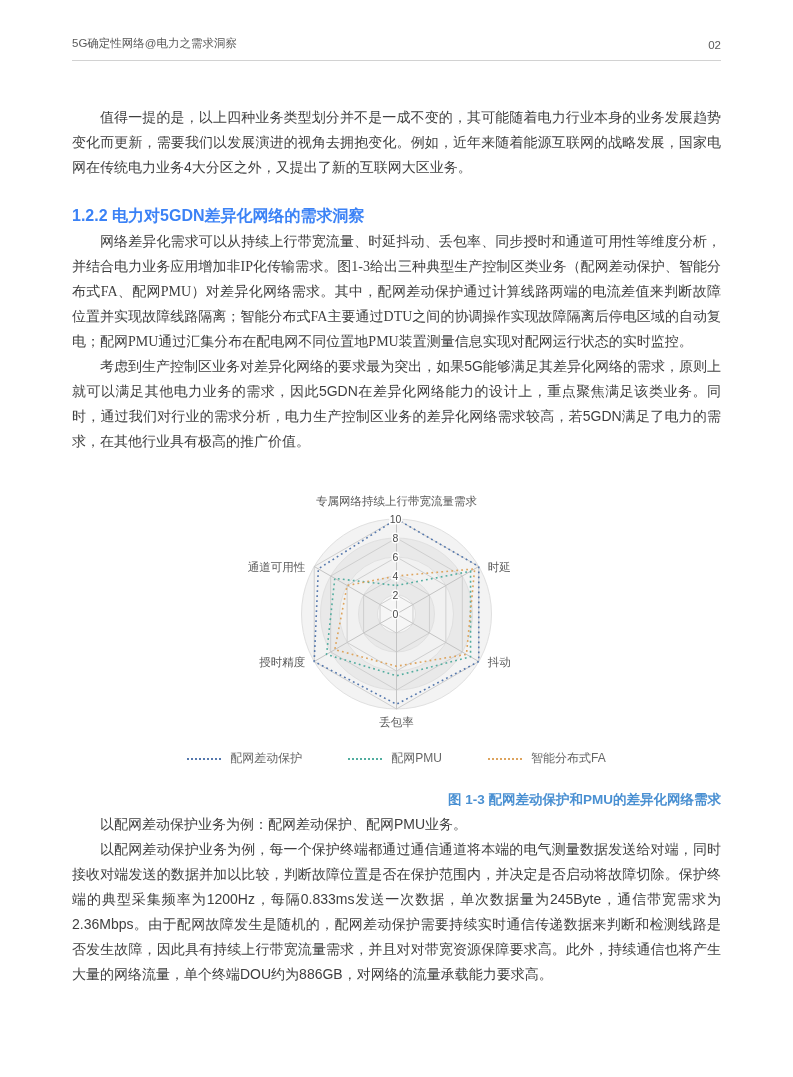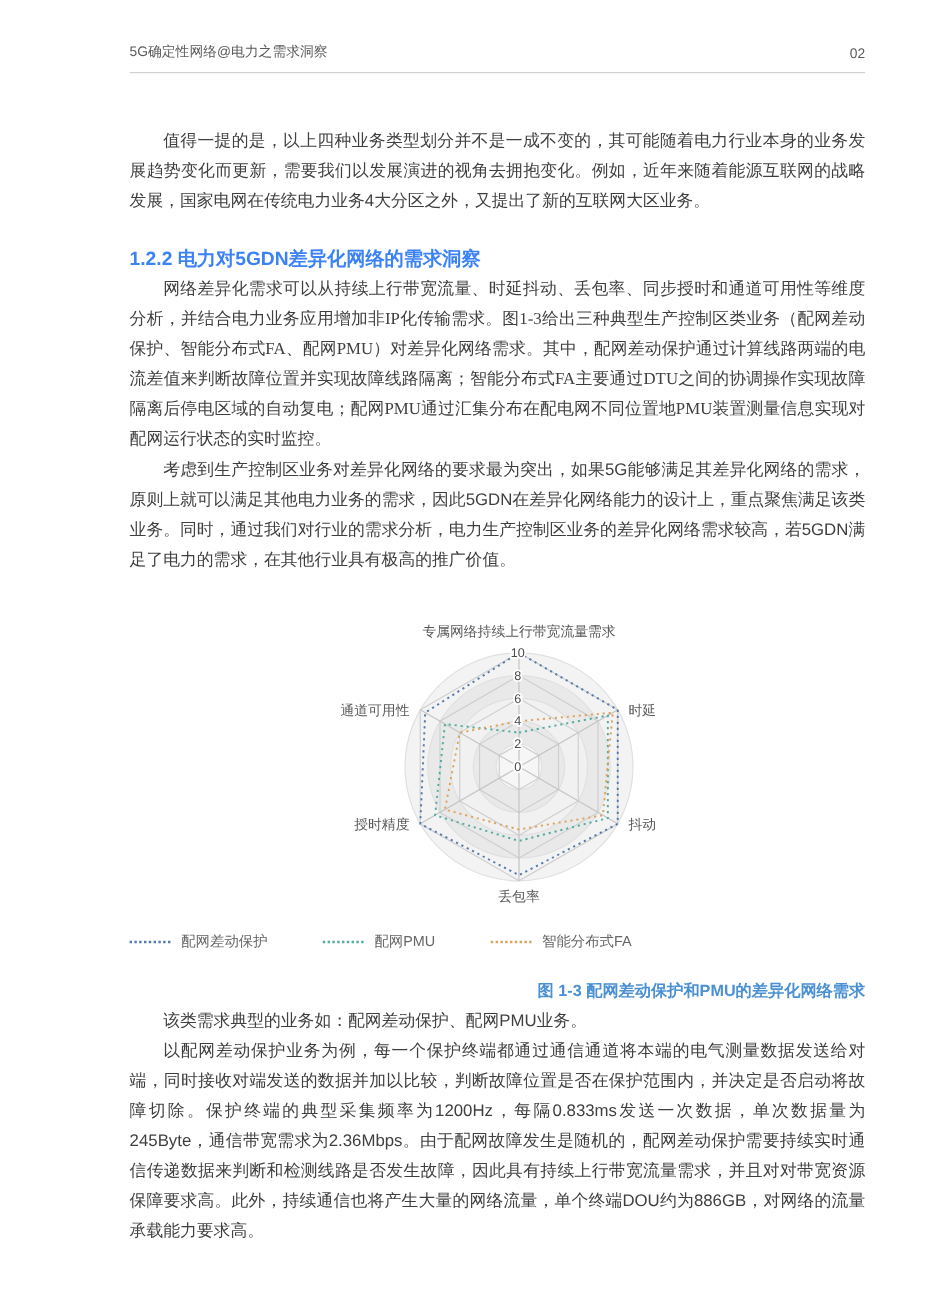--- a/index.html
+++ b/index.html
@@ -4,41 +4,41 @@
 <style>
   html,body { margin:0; padding:0; background:#ffffff; }
   .page {
     position:relative;
     width:793px; height:1077px;
     margin:0 auto;
     background:#ffffff;
     font-family:"Liberation Sans","DejaVu Sans",sans-serif;
     color:#3f3f3f;
     box-sizing:border-box;
-    padding:36px 72px 0 108px;
+    padding:36px 72px 0 72px;
     overflow:hidden;
   }
   .header-row {
     display:flex; justify-content:space-between; align-items:flex-end;
     font-size:11.5px; color:#5a5a5a;
     padding-bottom:9px;
     border-bottom:1px solid #d2d2d2;
   }
   .body-text {
     font-size:14px; line-height:25px; text-align:justify; color:#3f3f3f;
   }
   .para { text-indent:2em; margin:0; }
   .h-blue {
     color:#3b82f6; font-size:16px; font-weight:600; margin:0;
   }
   .sec-heading { margin-top:26px; }
   .sec-body { margin-top:2px;font-family:Liberation Serif, serif; }
   .chart-block { margin-top:32px; text-align:center; }
   .legend-row {
-    display:flex; align-items:center; gap:46px;
+    display:flex; justify-content:center; align-items:center; gap:46px;
     margin-top:4px;
   }
   .legend-item { display:flex; align-items:center; font-size:12px; color:#666; }
   .legend-swatch {
     display:inline-block; width:34px; height:0;
     border-top:2px dotted #999; margin-right:9px;
   }
   .fig-caption {
     margin-top:24px; text-align:right;
     color:#4a90d2; font-size:13.5px; font-weight:600;
@@ -108,16 +108,16 @@
       </span>
       <span class="legend-item">
         <span class="legend-swatch" style="border-top-color: rgb(221, 164, 94);"></span>
         <span>智能分布式FA</span>
       </span>
     </div>
     <div class="fig-caption">图 1-3 配网差动保护和PMU的差异化网络需求</div>
   </div>
 
 
-  <p class="body-text para" style="margin-top:3px;">该类需求典型的业务如：配网差动保护、配网PMU业务。</p>
+  <p class="body-text para" style="margin-top:3px;">以配网差动保护业务为例：配网差动保护、配网PMU业务。</p>
   <p class="body-text para">以配网差动保护业务为例，每一个保护终端都通过通信通道将本端的电气测量数据发送给对端，同时接收对端发送的数据并加以比较，判断故障位置是否在保护范围内，并决定是否启动将故障切除。保护终端的典型采集频率为1200Hz，每隔0.833ms发送一次数据，单次数据量为245Byte，通信带宽需求为2.36Mbps。由于配网故障发生是随机的，配网差动保护需要持续实时通信传递数据来判断和检测线路是否发生故障，因此具有持续上行带宽流量需求，并且对对带宽资源保障要求高。此外，持续通信也将产生大量的网络流量，单个终端DOU约为886GB，对网络的流量承载能力要求高。</p>
 
 </div>
 
 </body></html>

